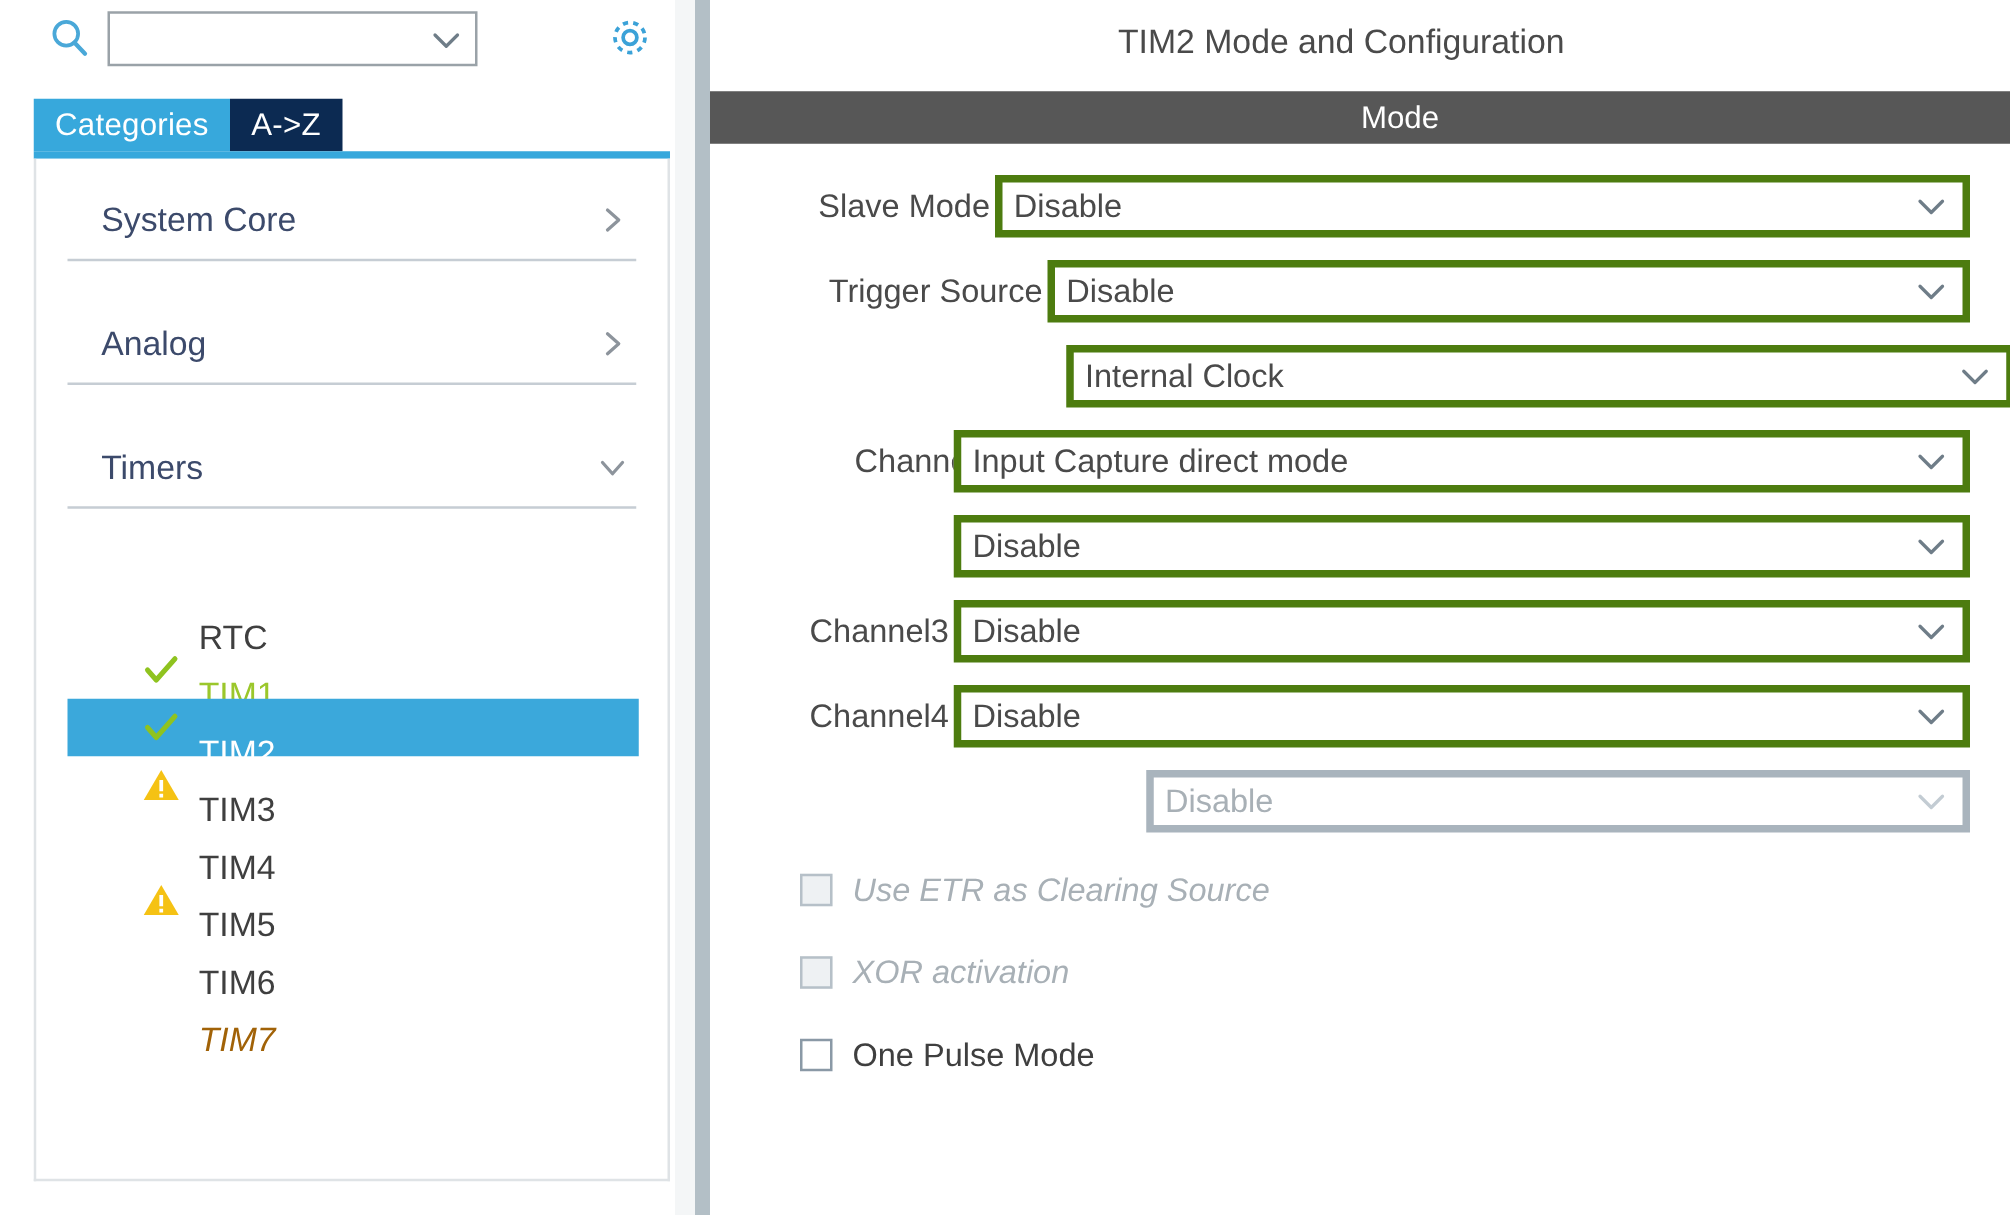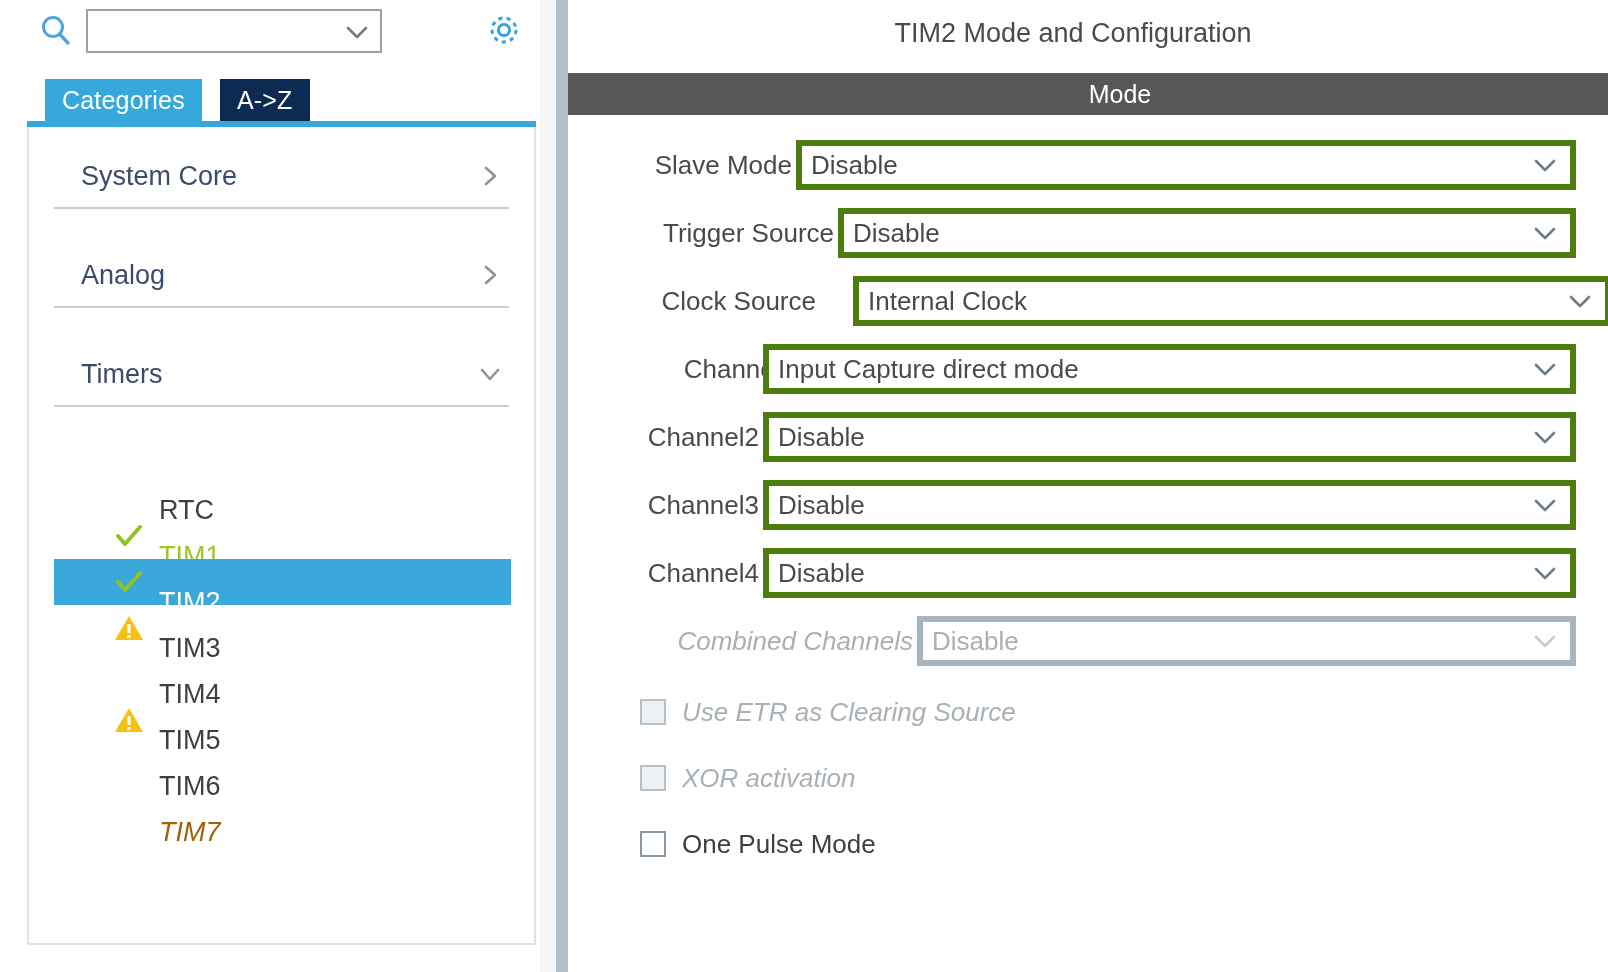--- a/index.html
+++ b/index.html
@@ -73,21 +73,20 @@
   .tab {
     display: flex;
     align-items: center;
     justify-content: center;
     padding: 16px 17px;
     font-size: 25px;
     color: #ffffff;
     letter-spacing: 0.2px;
     cursor: pointer;
     box-sizing: border-box;
-    margin-left: 18px;
   }
   .tab.active { background: #37a8dc; }
   .tab.inactive { background: #0c2a52; }
   .tab-underline {
     position: absolute;
     left: 27px; top: 121px;
     width: 509px; height: 6px;
     background: #37a8dc;
   }
 
@@ -483,23 +482,20 @@
     </div>
     <div class="combo" style="left:270px; top:208px; width:738px;">
       <span class="combo-value">Disable</span>
       <span class="combo-chev">
         <svg width="28" height="22" viewBox="0 0 28 22">
           <polyline points="5,7 14,16 23,7" fill="none" stroke="#6f7d88" stroke-width="2.6" stroke-linecap="round" stroke-linejoin="round"></polyline>
         </svg>
       </span>
     </div>
 
-    <div class="form-row" style="left:0px; top:276px; width:248px;">
-      <span class="form-label">Clock Source</span>
-    </div>
     <div class="combo" style="left:285px; top:276px; width:758px;">
       <span class="combo-value">Internal Clock</span>
       <span class="combo-chev">
         <svg width="28" height="22" viewBox="0 0 28 22">
           <polyline points="5,7 14,16 23,7" fill="none" stroke="#6f7d88" stroke-width="2.6" stroke-linecap="round" stroke-linejoin="round"></polyline>
         </svg>
       </span>
     </div>
 
     <div class="form-row" style="left:0px; top:344px; width:191px;padding-left:36px;">
@@ -507,23 +503,20 @@
     </div>
     <div class="combo" style="left:195px; top:344px; width:813px;">
       <span class="combo-value">Input Capture direct mode</span>
       <span class="combo-chev">
         <svg width="28" height="22" viewBox="0 0 28 22">
           <polyline points="5,7 14,16 23,7" fill="none" stroke="#6f7d88" stroke-width="2.6" stroke-linecap="round" stroke-linejoin="round"></polyline>
         </svg>
       </span>
     </div>
 
-    <div class="form-row" style="left:0px; top:412px; width:191px;">
-      <span class="form-label">Channel2</span>
-    </div>
     <div class="combo" style="left:195px; top:412px; width:813px;">
       <span class="combo-value">Disable</span>
       <span class="combo-chev">
         <svg width="28" height="22" viewBox="0 0 28 22">
           <polyline points="5,7 14,16 23,7" fill="none" stroke="#6f7d88" stroke-width="2.6" stroke-linecap="round" stroke-linejoin="round"></polyline>
         </svg>
       </span>
     </div>
 
     <div class="form-row" style="left:0px; top:480px; width:191px;">
@@ -543,23 +536,20 @@
     </div>
     <div class="combo" style="left:195px; top:548px; width:813px;">
       <span class="combo-value">Disable</span>
       <span class="combo-chev">
         <svg width="28" height="22" viewBox="0 0 28 22">
           <polyline points="5,7 14,16 23,7" fill="none" stroke="#6f7d88" stroke-width="2.6" stroke-linecap="round" stroke-linejoin="round"></polyline>
         </svg>
       </span>
     </div>
 
-    <div class="form-row" style="left:0px; top:616px; width:345px;">
-      <span class="form-label dim">Combined Channels</span>
-    </div>
     <div class="combo dim" style="left:349px; top:616px; width:659px;">
       <span class="combo-value">Disable</span>
       <span class="combo-chev">
         <svg width="28" height="22" viewBox="0 0 28 22">
           <polyline points="5,7 14,16 23,7" fill="none" stroke="#c3ccd3" stroke-width="2.6" stroke-linecap="round" stroke-linejoin="round"></polyline>
         </svg>
       </span>
     </div>
 
     <div class="check-row" style="left:72px; top:692px; width:600px;">

